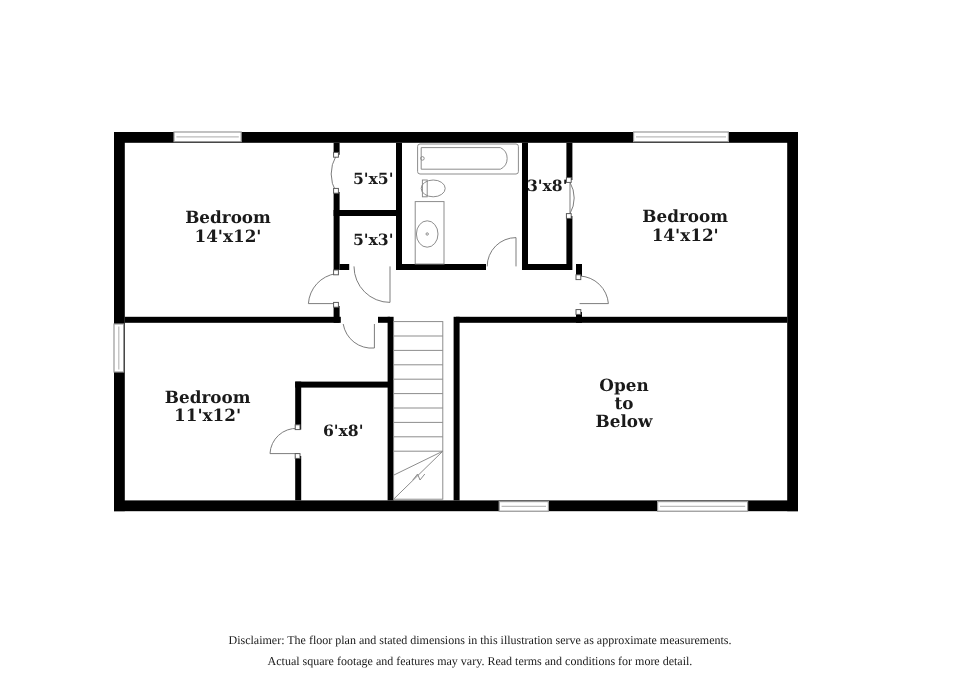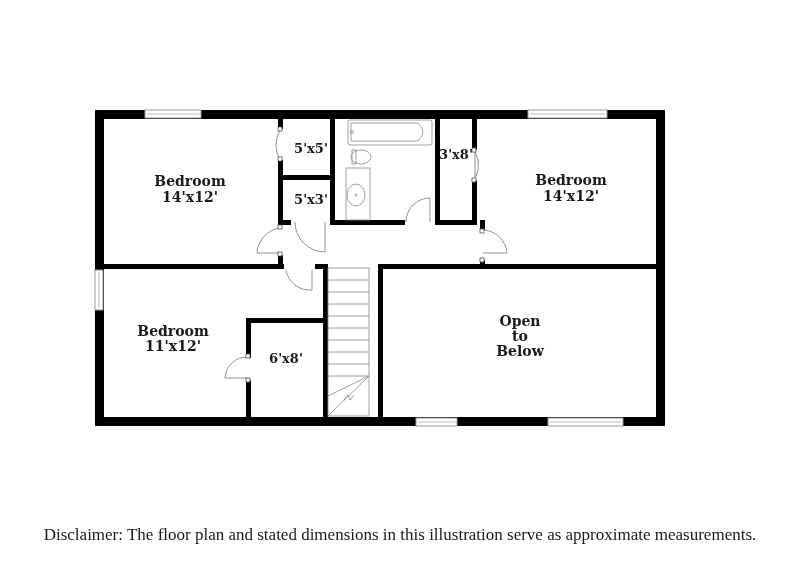--- a/index.html
+++ b/index.html
@@ -3,21 +3,21 @@
   <meta charset="utf-8">
   <style>
     html, body { margin: 0; padding: 0; background: #ffffff; }
     body { width: 800px; height: 582px; position: relative; overflow: hidden; }
     #plan { position: absolute; left: 0; top: 0; width: 800px; height: 582px; }
     .lbl { font-family: "DejaVu Serif", "Liberation Serif", serif; font-weight: bold; fill: #1a1a1a; }
     .lbl-main { font-size: 14px; }
     .lbl-dim { font-size: 13px; }
     .disclaimer {
       position: absolute; left: 0; top: 526px; width: 800px; text-align: center;
-      font-family: "Liberation Serif", "DejaVu Serif", serif; font-size: 17px; color: #1a1a1a; line-height: 17px;
+      font-family: "Liberation Serif", "DejaVu Serif", serif; font-size: 10px; color: #1a1a1a; line-height: 17px;
     }
   </style>
 </head>
 <body>
 
 <svg id="plan" viewBox="0 0 800 582" xmlns="http://www.w3.org/2000/svg">
   <g fill="#000">
 
     <rect x="95" y="110" width="570" height="9"></rect>
 
@@ -144,13 +144,14 @@
     <text class="lbl lbl-dim" text-anchor="middle" x="286" y="363">6'x8'</text>
 
     <text class="lbl lbl-main" text-anchor="middle" x="520" y="326">Open</text>
     <text class="lbl lbl-main" text-anchor="middle" x="520" y="341">to</text>
     <text class="lbl lbl-main" text-anchor="middle" x="520" y="356">Below</text>
   </g>
 </svg>
 
 <div class="disclaimer">
   <div>Disclaimer: The floor plan and stated dimensions in this illustration serve as approximate measurements.</div>
+  <div>Actual square footage and features may vary. Read terms and conditions for more detail.</div>
 </div>
 
 </body></html>

